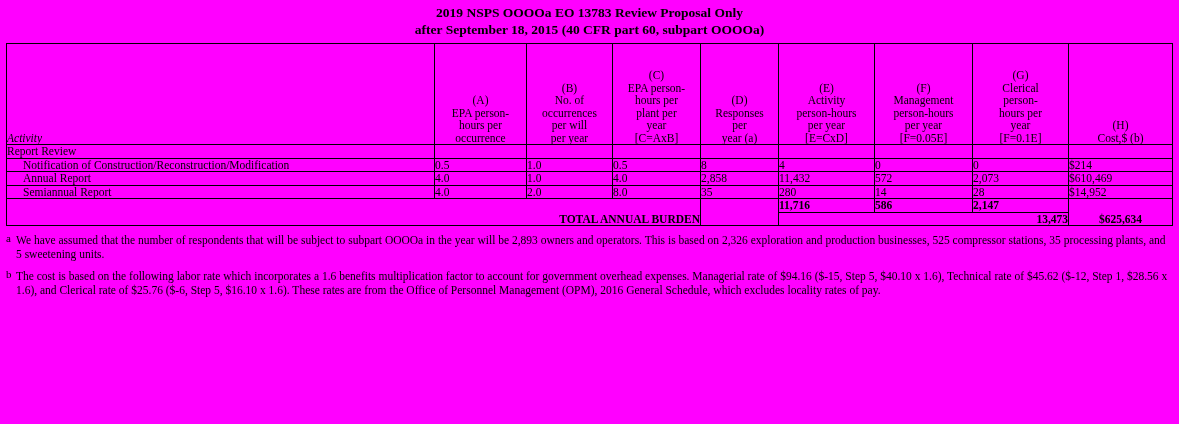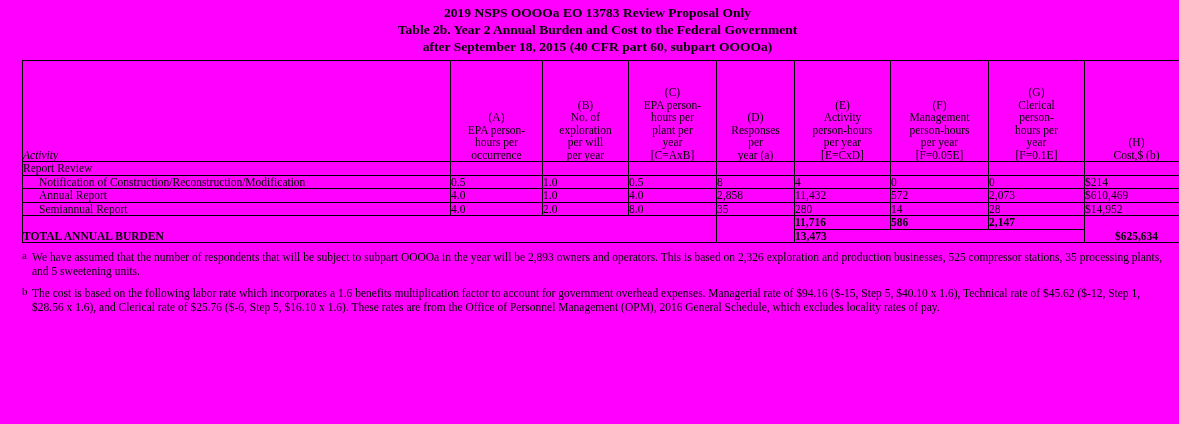--- a/index.html
+++ b/index.html
@@ -12,21 +12,21 @@
     background: #FF00FF;
     font-family: "Liberation Serif", serif;
     color: #000;
     overflow: hidden;
   }
   .page {
     position: relative;
     width: 1179px;
     height: 424px;
     box-sizing: border-box;
-    padding: 4px 6px 0 22px;
+    padding: 4px 6px 0 6px;
   }
   .title-block {
     text-align: center;
     font-weight: bold;
     font-size: 13.5px;
     line-height: 17px;
   }
   .title-line {
     white-space: nowrap;
   }
@@ -69,30 +69,30 @@
   .num {
     padding-top: 1px;
     padding-bottom: 1px;
   }
   .total-row td {
     font-weight: bold;
     font-size: 13px;
     line-height: 16px;
   }
   .total-label {
-    text-align: left;
+    text-align: right;
     vertical-align: middle;
     padding: 4px 0;
   }
   .total-num {
     text-align: left;
     vertical-align: middle;
   }
   .grand-label {
-    text-align: left;
+    text-align: right;
     vertical-align: middle;
     font-weight: bold;
     font-size: 13px;
     margin-left: 20px;
   }
   .cost-cell {
     text-align: center;
     vertical-align: middle;
     font-weight: bold;
     font-size: 13px;
@@ -115,21 +115,20 @@
     font-size: 11px;
   }
 </style>
 </head>
 <body>
 
 <div class="page">
 
   <div class="title-block">
     <div class="title-line">2019 NSPS OOOOa EO 13783 Review Proposal Only</div>
-    <div class="title-line">Table 2b.  Year 2 Annual Burden and Cost to the Federal Government</div>
     <div class="title-line">after September 18, 2015 (40 CFR part 60, subpart OOOOa)</div>
   </div>
 
   <table class="main">
     <colgroup>
       <col style="width:428px">
       <col style="width:92px">
       <col style="width:86px">
       <col style="width:88px">
       <col style="width:78px">
@@ -145,21 +144,21 @@
         </td>
         <td class="hdr">
           <div>(A)</div>
           <div>EPA person-</div>
           <div>hours per</div>
           <div>occurrence</div>
         </td>
         <td class="hdr">
           <div>(B)</div>
           <div>No. of</div>
-          <div>exploration</div>
+          <div>occurrences</div>
           <div>per will</div>
           <div>per year</div>
         </td>
         <td class="hdr">
           <div>(C)</div>
           <div>EPA person-</div>
           <div>hours per</div>
           <div>plant per</div>
           <div>year</div>
           <div>[C=AxB]</div>

